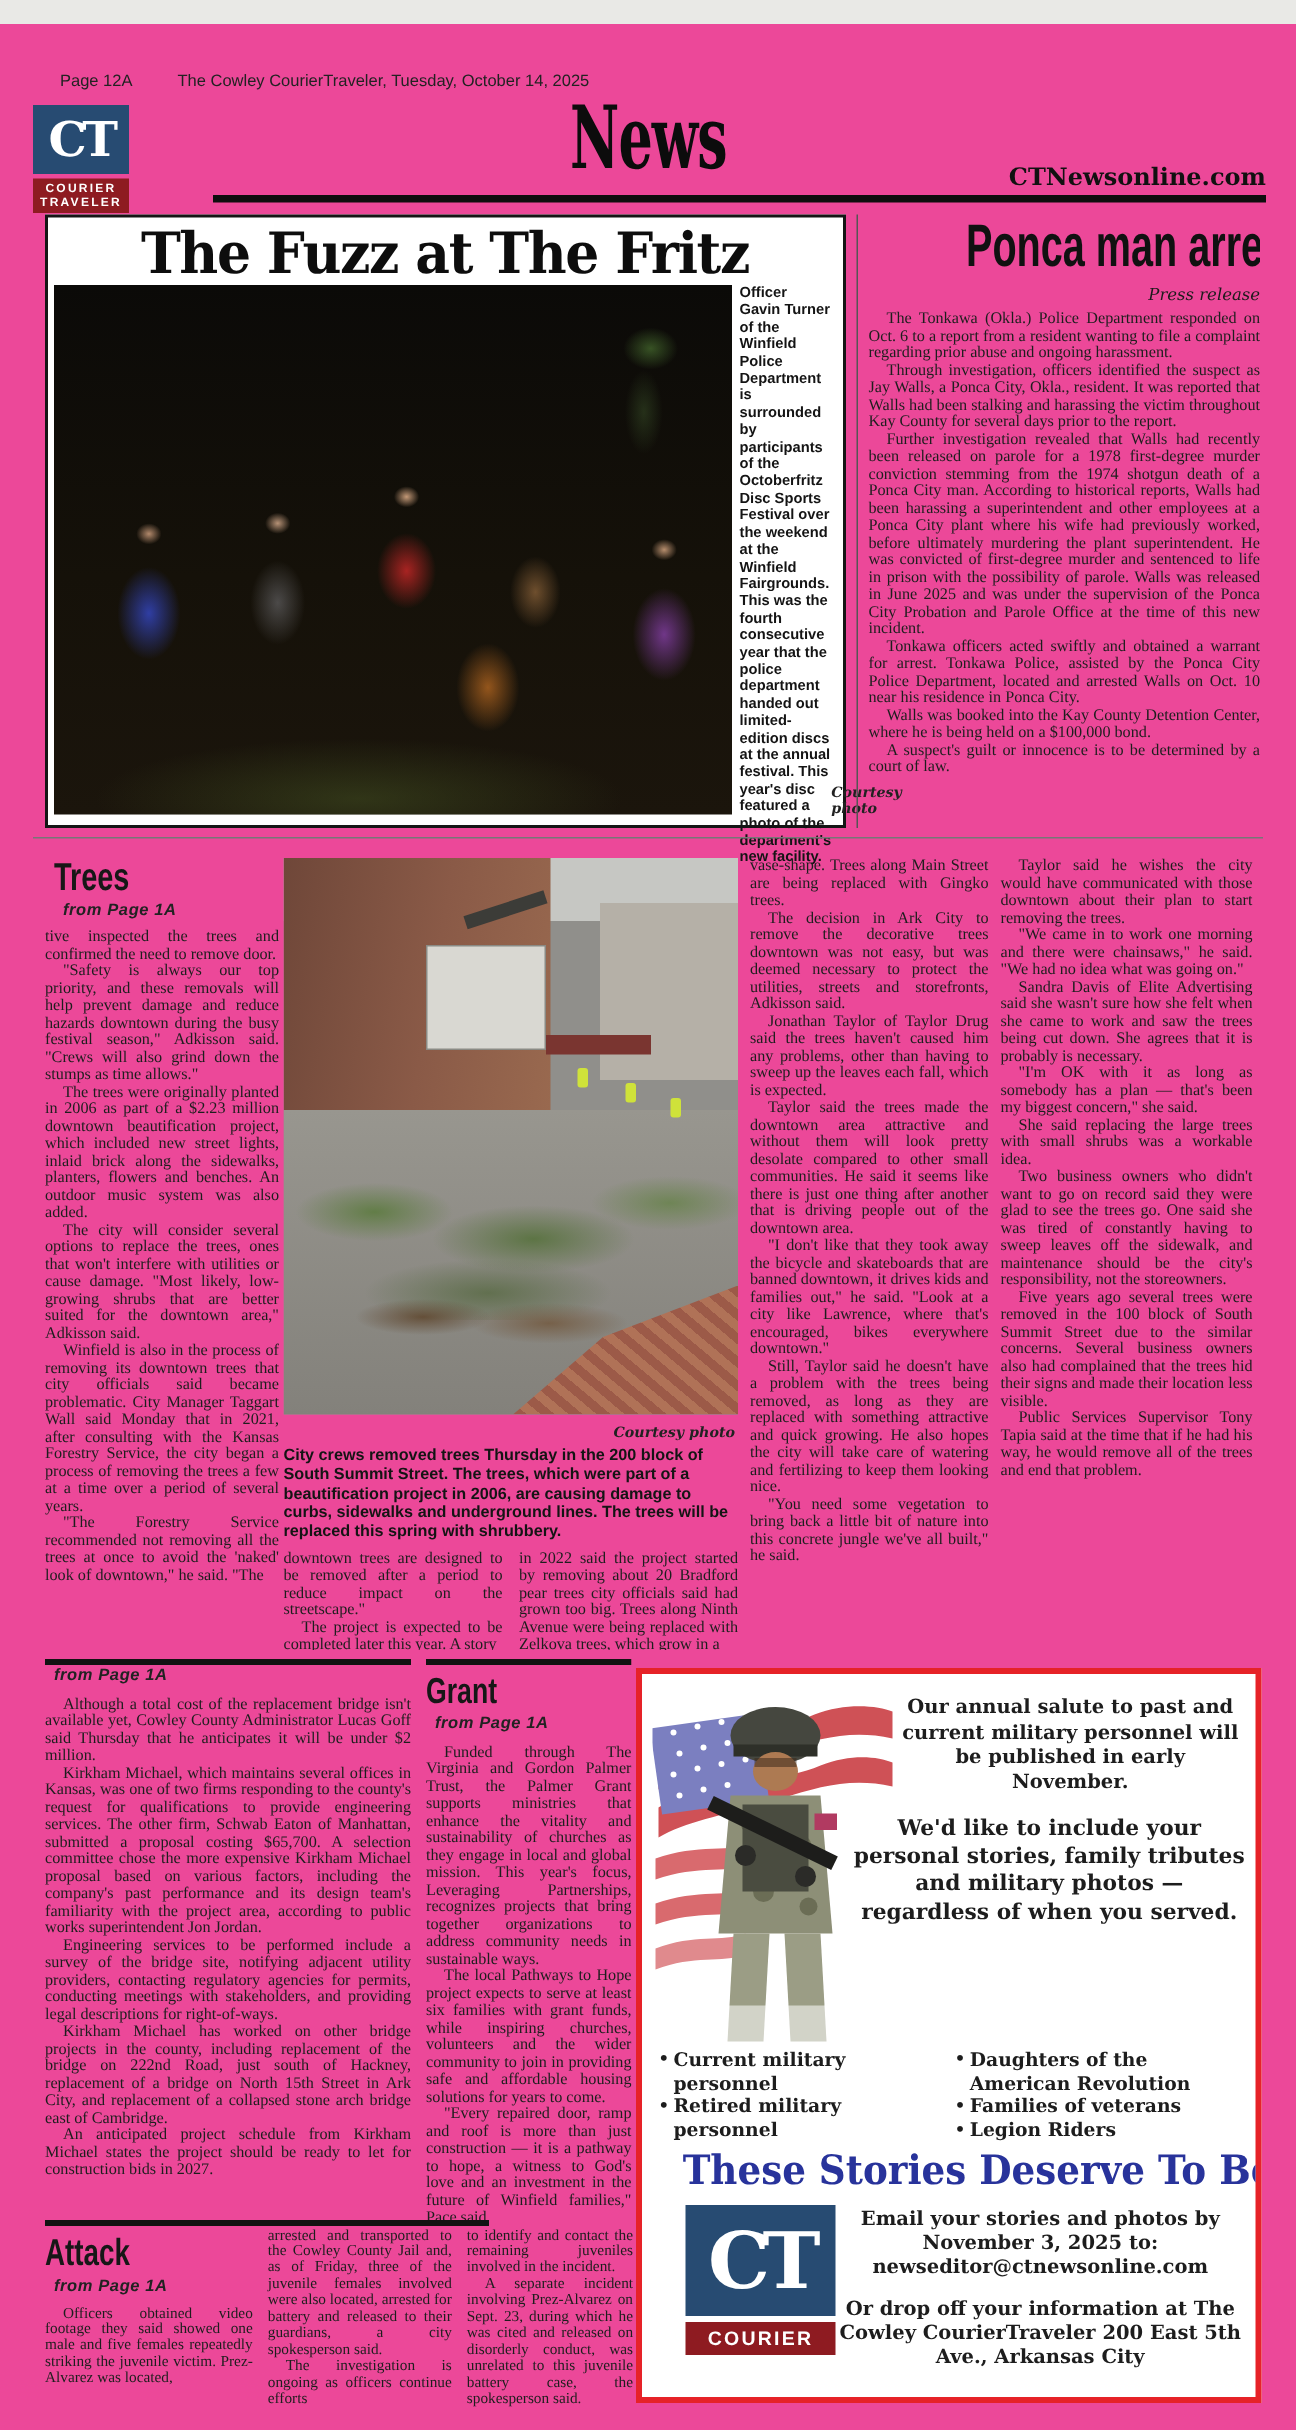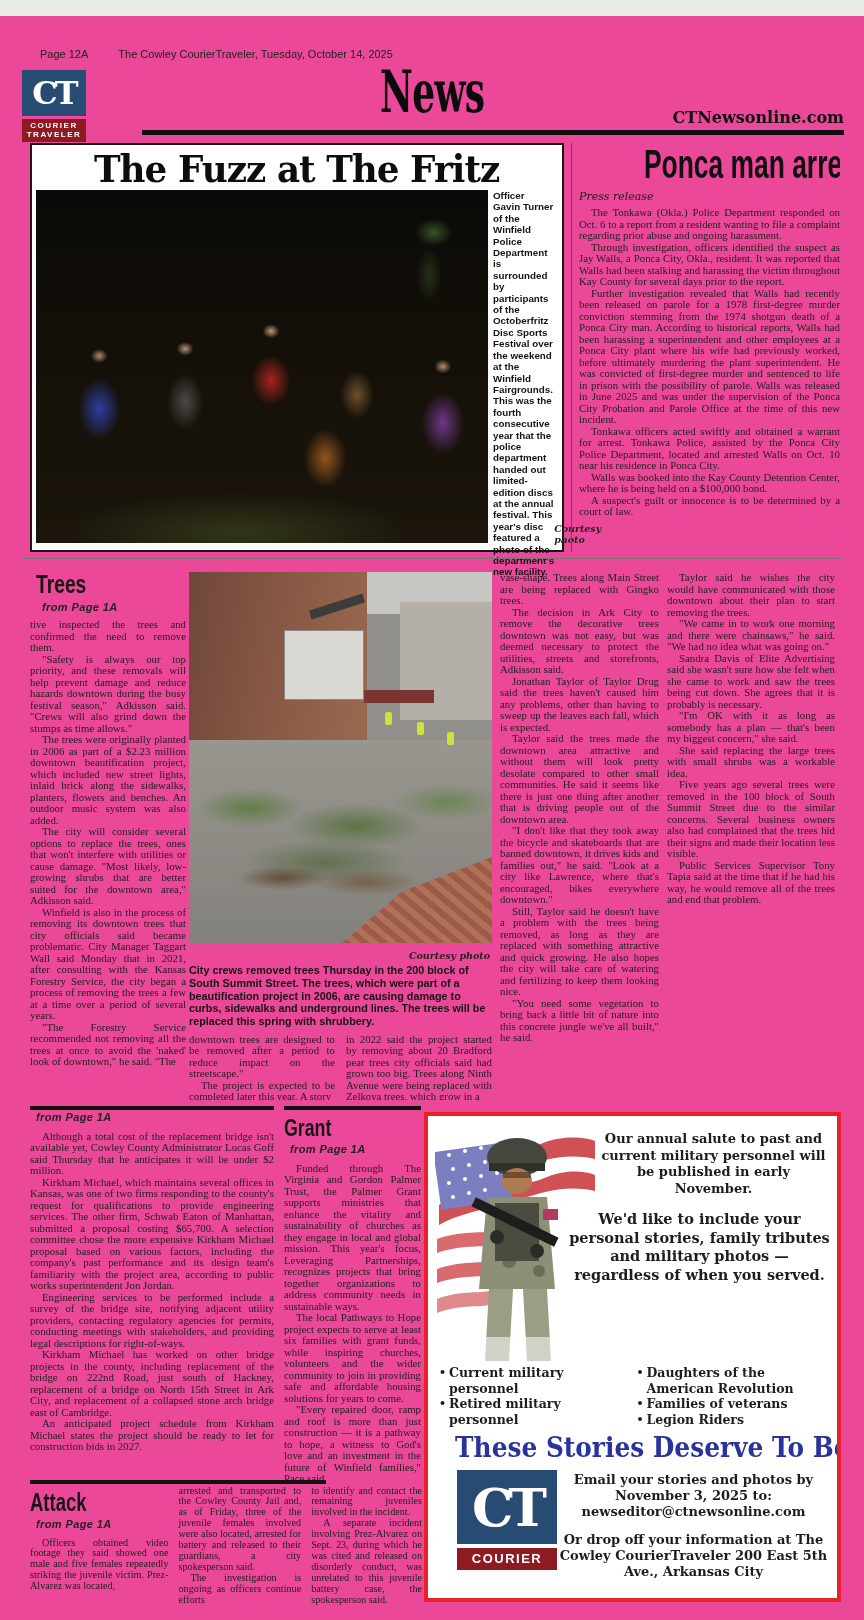--- a/index.html
+++ b/index.html
@@ -55,21 +55,21 @@
   .fuzz-side{flex:1;margin-left:5px;display:flex;flex-direction:row;}
   .fuzz-caption{font:bold 9.8px "Liberation Sans",sans-serif;line-height:11.4px;color:#141414;}
   .fuzz-credit{margin-top:auto;text-align:left;}
 
   
   .vdiv{position:absolute;left:571px;top:127px;width:1px;height:409px;background:#555;}
   .ponca{position:absolute;left:579px;top:126px;width:261px;height:412px;overflow:hidden;}
   .ponca-h{text-align:center;margin:0;}
   .ponca-h span{display:inline-block;font:bold 40px "Liberation Sans",sans-serif;transform:scaleX(.66);
                 transform-origin:center;white-space:nowrap;color:#111;}
-  .byline{text-align:left;font:italic 11px "DejaVu Serif",serif;margin:3px 0 4px;}
+  .byline{text-align:right;font:italic 11px "DejaVu Serif",serif;margin:3px 0 4px;}
 
   .hr1{position:absolute;left:22px;right:22px;top:542px;height:1px;background:#777;}
 
   
   .t-head{position:absolute;left:36px;top:549px;}
   .t-col1{position:absolute;left:30px;top:603px;width:156px;height:480px;overflow:hidden;}
   .t-photo-wrap{position:absolute;left:189px;top:556px;width:303px;height:528px;overflow:hidden;}
   .photo-trees{position:relative;width:303px;height:371px;background:#908f8b;overflow:hidden;}
   .pt-sky{position:absolute;left:0;top:0;right:0;height:42px;background:#c6c7c3;}
   .pt-bldgL{position:absolute;left:0;top:0;width:178px;height:168px;
@@ -185,21 +185,21 @@
     <p>A suspect's guilt or innocence is to be determined by a court of law.</p>
   </section>
 
   <div class="hr1"></div>
 
   <div class="t-head">
     <h2 class="sect"><span>Trees</span></h2>
     <div class="fromline">from Page 1A</div>
   </div>
   <div class="t-col1 bodytext">
-    <p class="ni">tive inspected the trees and confirmed the need to remove them.</p>
+    <p class="ni">tive inspected the trees and confirmed the need to remove door.</p>
     <p>"Safety is always our top priority, and these removals will help prevent damage and reduce hazards downtown during the busy festival season," Adkisson said. "Crews will also grind down the stumps as time allows."</p>
     <p>The trees were originally planted in 2006 as part of a $2.23 million downtown beautification project, which included new street lights, inlaid brick along the sidewalks, planters, flowers and benches. An outdoor music system was also added.</p>
     <p>The city will consider several options to replace the trees, ones that won't interfere with utilities or cause damage. "Most likely, low-growing shrubs that are better suited for the downtown area," Adkisson said.</p>
     <p>Winfield is also in the process of removing its downtown trees that city officials said became problematic. City Manager Taggart Wall said Monday that in 2021, after consulting with the Kansas Forestry Service, the city began a process of removing the trees a few at a time over a period of several years.</p>
     <p>"The Forestry Service recommended not removing all the trees at once to avoid the 'naked' look of downtown," he said. "The</p>
   </div>
 
   <div class="t-photo-wrap">
     <div class="photo-trees">
       <div class="pt-sky"></div>
@@ -237,20 +237,21 @@
     <p>"I don't like that they took away the bicycle and skateboards that are banned downtown, it drives kids and families out," he said. "Look at a city like Lawrence, where that's encouraged, bikes everywhere downtown."</p>
     <p>Still, Taylor said he doesn't have a problem with the trees being removed, as long as they are replaced with something attractive and quick growing. He also hopes the city will take care of watering and fertilizing to keep them looking nice.</p>
     <p>"You need some vegetation to bring back a little bit of nature into this concrete jungle we've all built," he said.</p>
   </div>
   <div class="t-col4 bodytext">
     <p>Taylor said he wishes the city would have communicated with those downtown about their plan to start removing the trees.</p>
     <p>"We came in to work one morning and there were chainsaws," he said. "We had no idea what was going on."</p>
     <p>Sandra Davis of Elite Advertising said she wasn't sure how she felt when she came to work and saw the trees being cut down. She agrees that it is probably is necessary.</p>
     <p>"I'm OK with it as long as somebody has a plan — that's been my biggest concern," she said.</p>
     <p>She said replacing the large trees with small shrubs was a workable idea.</p>
+    <p>Two business owners who didn't want to go on record said they were glad to see the trees go. One said she was tired of constantly having to sweep leaves off the sidewalk, and maintenance should be the city's responsibility, not the storeowners.</p>
     <p>Five years ago several trees were removed in the 100 block of South Summit Street due to the similar concerns. Several business owners also had complained that the trees hid their signs and made their location less visible.</p>
     <p>Public Services Supervisor Tony Tapia said at the time that if he had his way, he would remove all of the trees and end that problem.</p>
   </div>
 
   <section class="bridge bodytext">
     <div class="sect-bar"></div>
     <div class="fromline">from Page 1A</div>
     <p>Although a total cost of the replacement bridge isn't available yet, Cowley County Administrator Lucas Goff said Thursday that he anticipates it will be under $2 million.</p>
     <p>Kirkham Michael, which maintains several offices in Kansas, was one of two firms responding to the county's request for qualifications to provide engineering services. The other firm, Schwab Eaton of Manhattan, submitted a proposal costing $65,700. A selection committee chose the more expensive Kirkham Michael proposal based on various factors, including the company's past performance and its design team's familiarity with the project area, according to public works superintendent Jon Jordan.</p>
     <p>Engineering services to be performed include a survey of the bridge site, notifying adjacent utility providers, contacting regulatory agencies for permits, conducting meetings with stakeholders, and providing legal descriptions for right-of-ways.</p>

